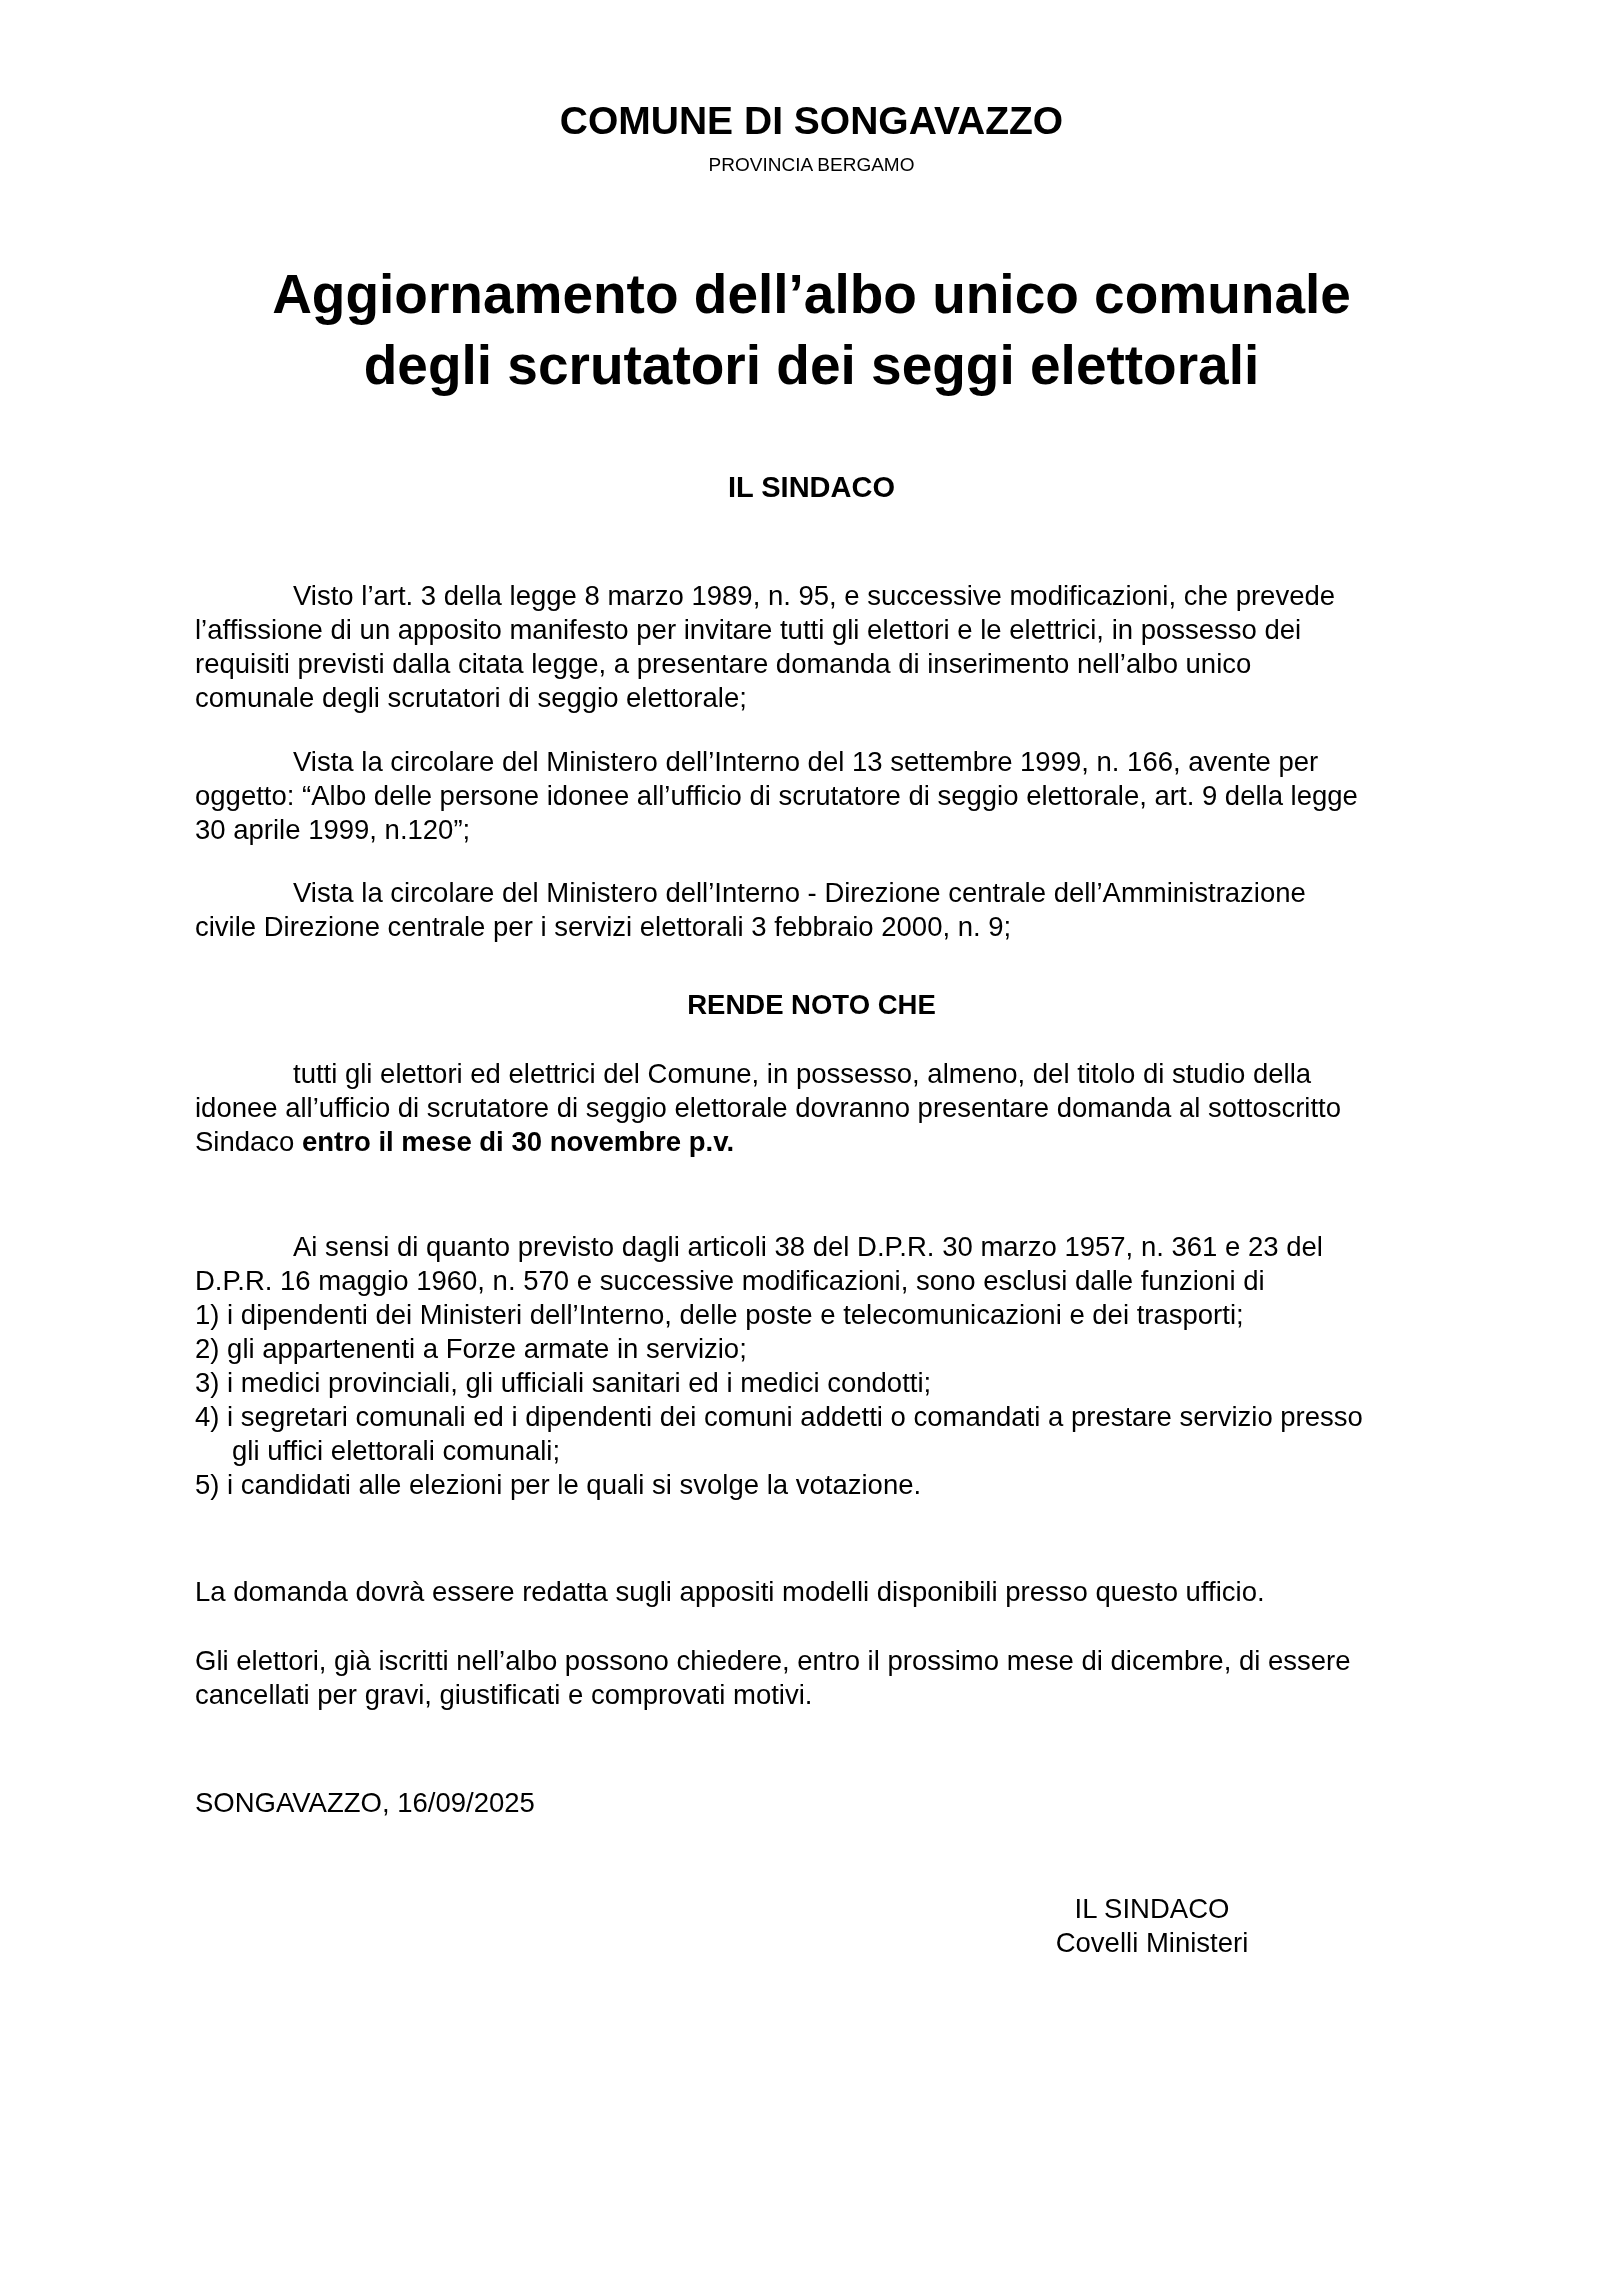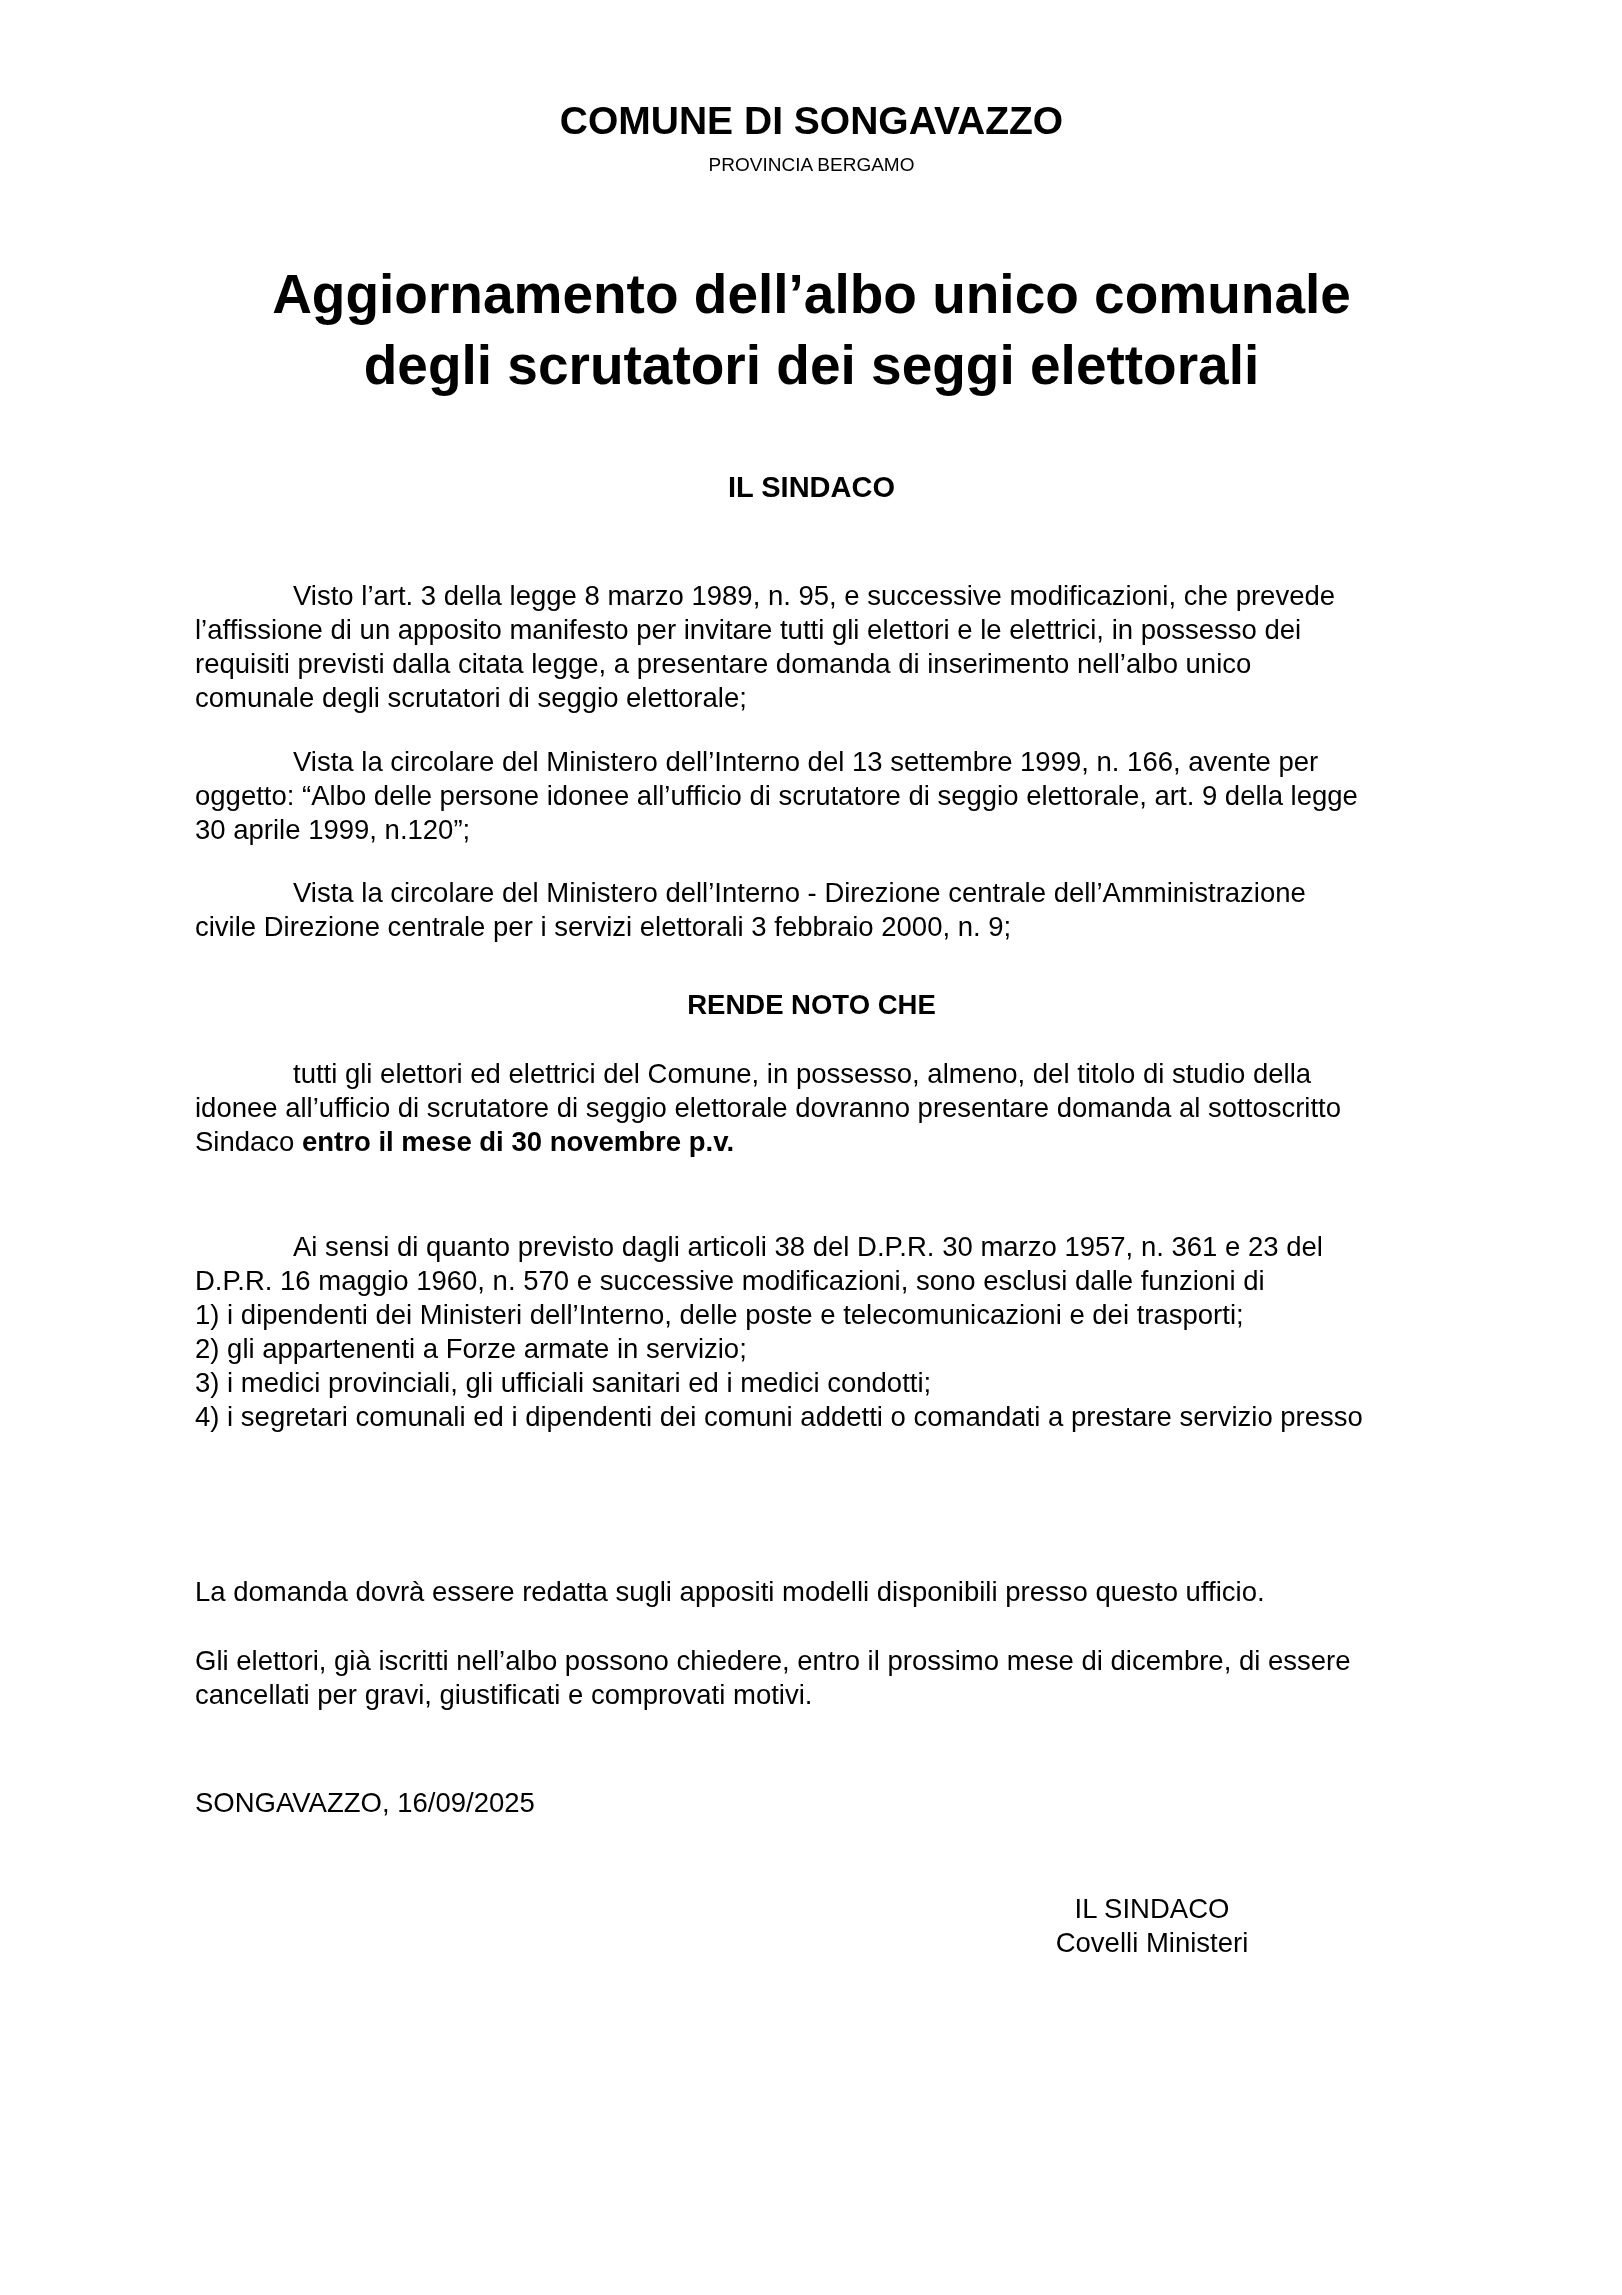--- a/index.html
+++ b/index.html
@@ -76,20 +76,22 @@
   <div class="abs body-block" style="top: 1230px;">
     <p class="para">
       <span class="line indent">Ai sensi di quanto previsto dagli articoli 38 del D.P.R. 30 marzo 1957, n. 361 e 23 del</span>
       <span class="line">D.P.R. 16 maggio 1960, n. 570 e successive modificazioni, sono esclusi dalle funzioni di</span>
     </p>
     <div class="list">
       <span class="li">1) i dipendenti dei Ministeri dell’Interno, delle poste e telecomunicazioni e dei trasporti;</span>
       <span class="li">2) gli appartenenti a Forze armate in servizio;</span>
       <span class="li">3) i medici provinciali, gli ufficiali sanitari ed i medici condotti;</span>
       <span class="li">4) i segretari comunali ed i dipendenti dei comuni addetti o comandati a prestare servizio presso</span>
+      <span class="cont">gli uffici elettorali comunali;</span>
+      <span class="li">5) i candidati alle elezioni per le quali si svolge la votazione.</span>
     </div>
   </div>
 
   <div class="abs body-block" style="top: 1575px;">
     <span class="line">La domanda dovrà essere redatta sugli appositi modelli disponibili presso questo ufficio.</span>
   </div>
 
   <div class="abs body-block" style="top: 1644px;">
     <span class="line">Gli elettori, già iscritti nell’albo possono chiedere, entro il prossimo mese di dicembre, di essere</span>
     <span class="line">cancellati per gravi, giustificati e comprovati motivi.</span>

